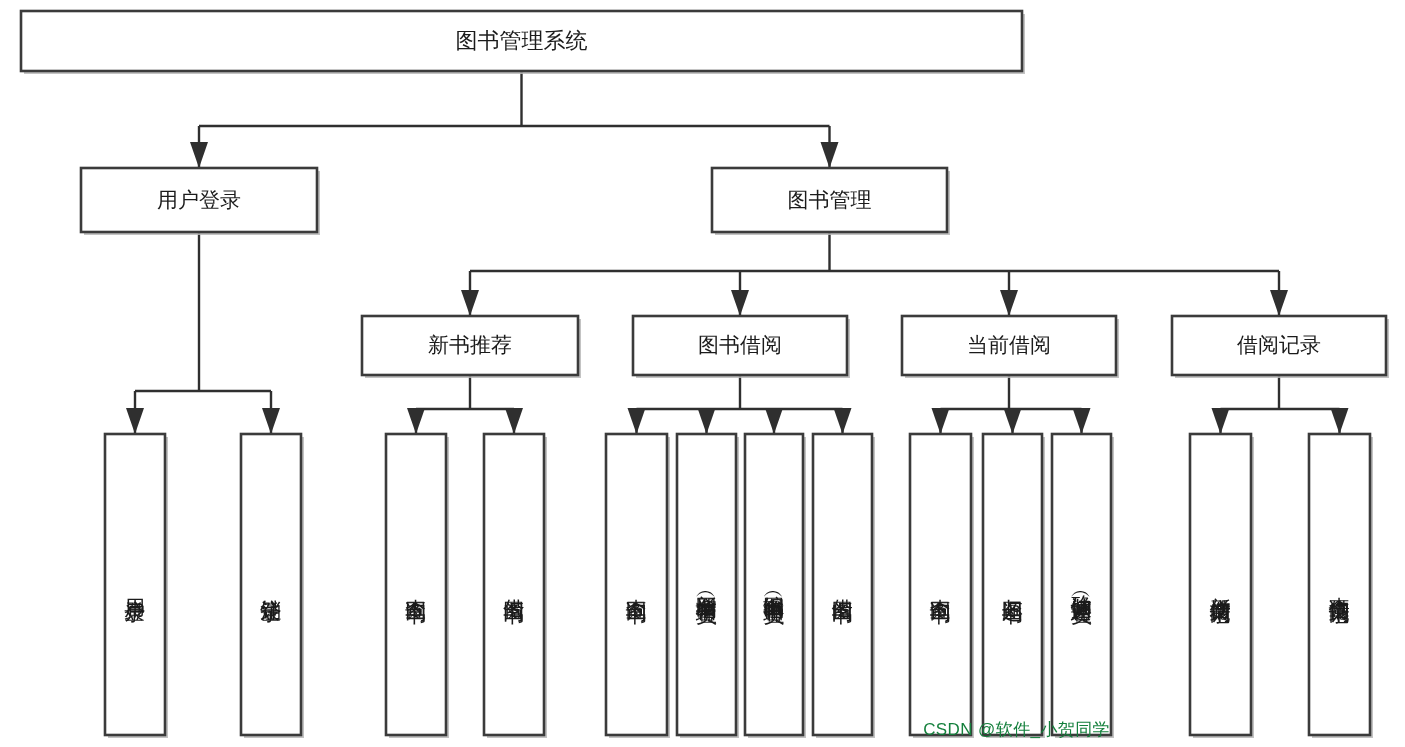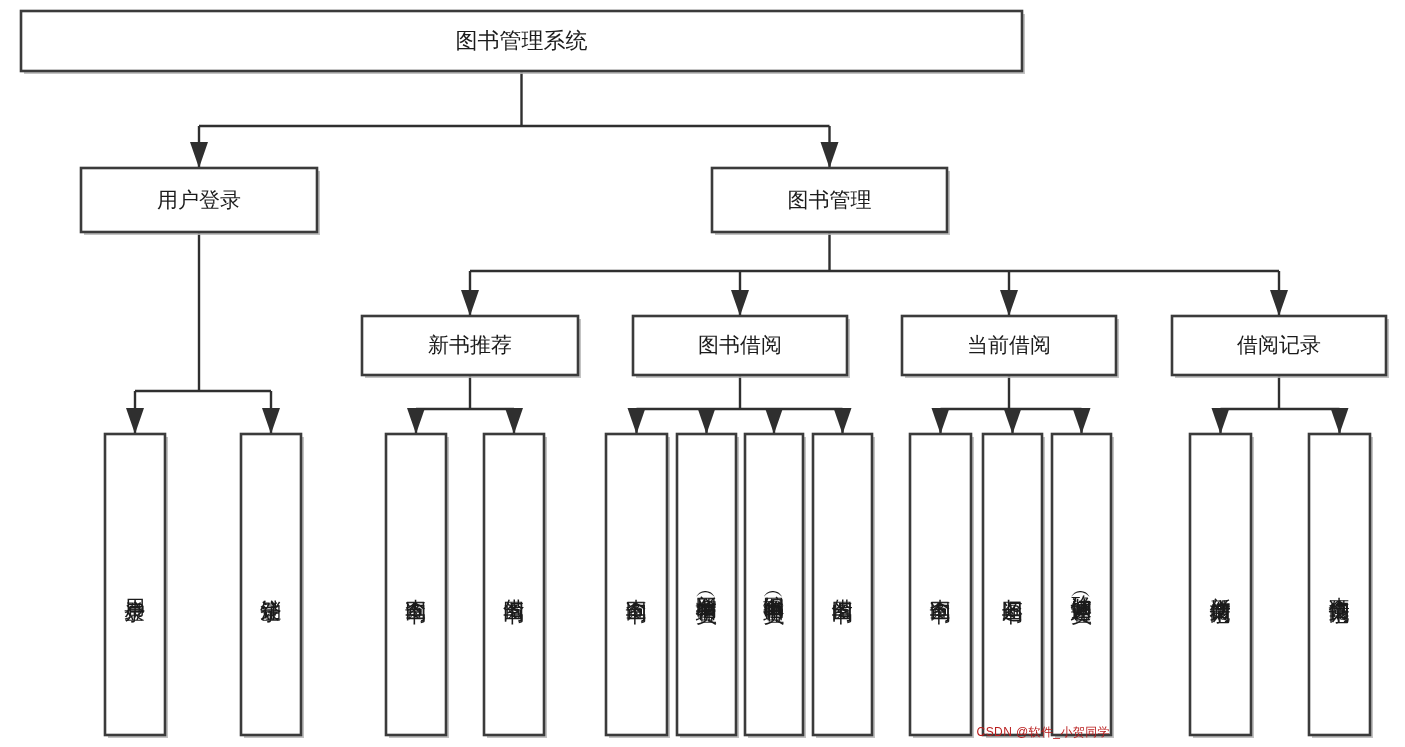--- a/index.html
+++ b/index.html
@@ -73,22 +73,22 @@
     line-height: 1.12;
     color: #1b1b1b;
     letter-spacing: 1.5px;
     white-space: nowrap;
   }
   .watermark {
     position: absolute;
     right: 8px;
     bottom: 6px;
     font-family: "Liberation Sans", "DejaVu Sans", sans-serif;
-    font-size: 12px;
-    color: #b91c1c;
+    font-size: 17px;
+    color: #15803d;
     letter-spacing: 0.4px;
     white-space: nowrap;
   }
 </style>
 </head>
 <body>
 
 <div id="diagram-root">
 
   <svg id="diagram-svg" viewBox="0 0 1405 747">

